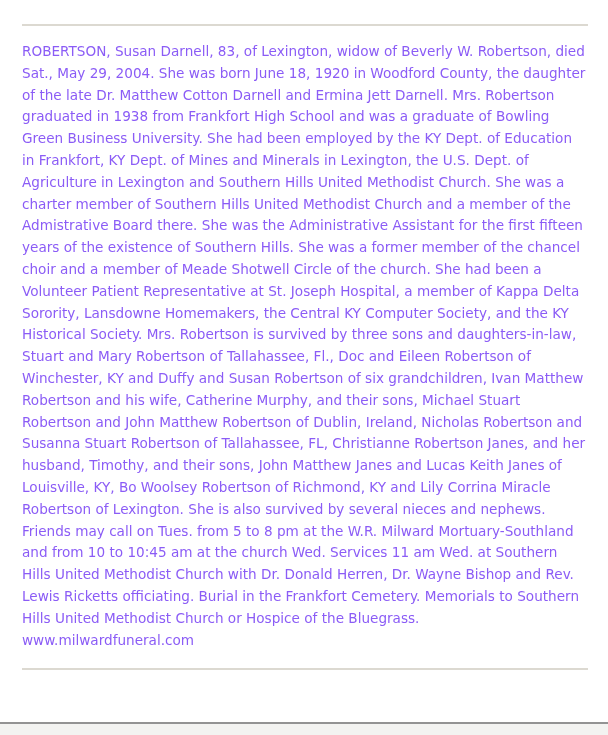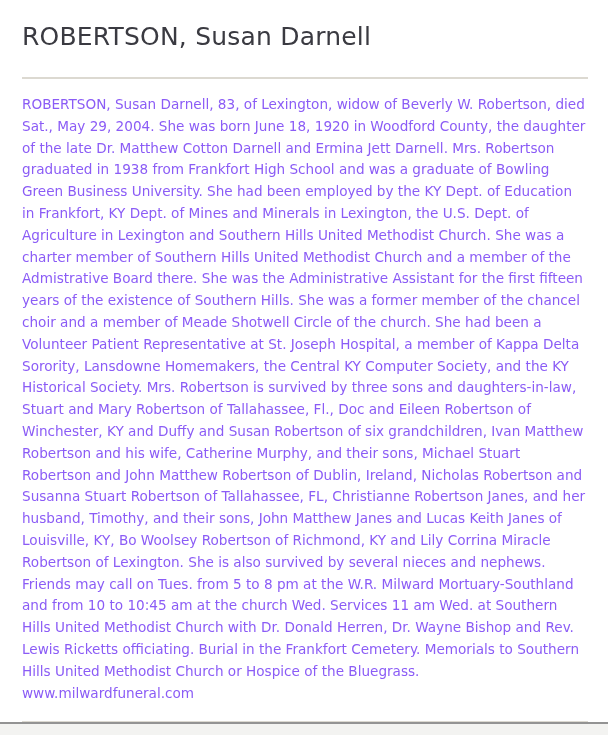--- a/index.html
+++ b/index.html
@@ -54,21 +54,20 @@
     background: #f3f3f1;
     border-top: 2px solid #939393;
     box-sizing: border-box;
   }
 </style>
 </head>
 <body>
 
 <div class="content">
 
-  <h1 class="page-title">ROBERTSON, Susan Darnell</h1>
 
   <hr class="rule rule-top">
 
   <p class="obit-text">ROBERTSON, Susan Darnell, 83, of Lexington, widow of Beverly W. Robertson, died Sat., May 29, 2004. She was born June 18, 1920 in Woodford County, the daughter of the late Dr. Matthew Cotton Darnell and Ermina Jett Darnell. Mrs. Robertson graduated in 1938 from Frankfort High School and was a graduate of Bowling Green Business University. She had been employed by the KY Dept. of Education in Frankfort, KY Dept. of Mines and Minerals in Lexington, the U.S. Dept. of Agriculture in Lexington and Southern Hills United Methodist Church. She was a charter member of Southern Hills United Methodist Church and a member of the Admistrative Board there. She was the Administrative Assistant for the first fifteen years of the existence of Southern Hills. She was a former member of the chancel choir and a member of Meade Shotwell Circle of the church. She had been a Volunteer Patient Representative at St. Joseph Hospital, a member of Kappa Delta Sorority, Lansdowne Homemakers, the Central KY Computer Society, and the KY Historical Society. Mrs. Robertson is survived by three sons and daughters-in-law, Stuart and Mary Robertson of Tallahassee, Fl., Doc and Eileen Robertson of Winchester, KY and Duffy and Susan Robertson of six grandchildren, Ivan Matthew Robertson and his wife, Catherine Murphy, and their sons, Michael Stuart Robertson and John Matthew Robertson of Dublin, Ireland, Nicholas Robertson and Susanna Stuart Robertson of Tallahassee, FL, Christianne Robertson Janes, and her husband, Timothy, and their sons, John Matthew Janes and Lucas Keith Janes of Louisville, KY, Bo Woolsey Robertson of Richmond, KY and Lily Corrina Miracle Robertson of Lexington. She is also survived by several nieces and nephews. Friends may call on Tues. from 5 to 8 pm at the W.R. Milward Mortuary-Southland and from 10 to 10:45 am at the church Wed. Services 11 am Wed. at Southern Hills United Methodist Church with Dr. Donald Herren, Dr. Wayne Bishop and Rev. Lewis Ricketts officiating. Burial in the Frankfort Cemetery. Memorials to Southern Hills United Methodist Church or Hospice of the Bluegrass. www.milwardfuneral.com</p>
 
   <hr class="rule rule-bottom">
 
 </div>
 
 <div class="bottom-strip"></div>

